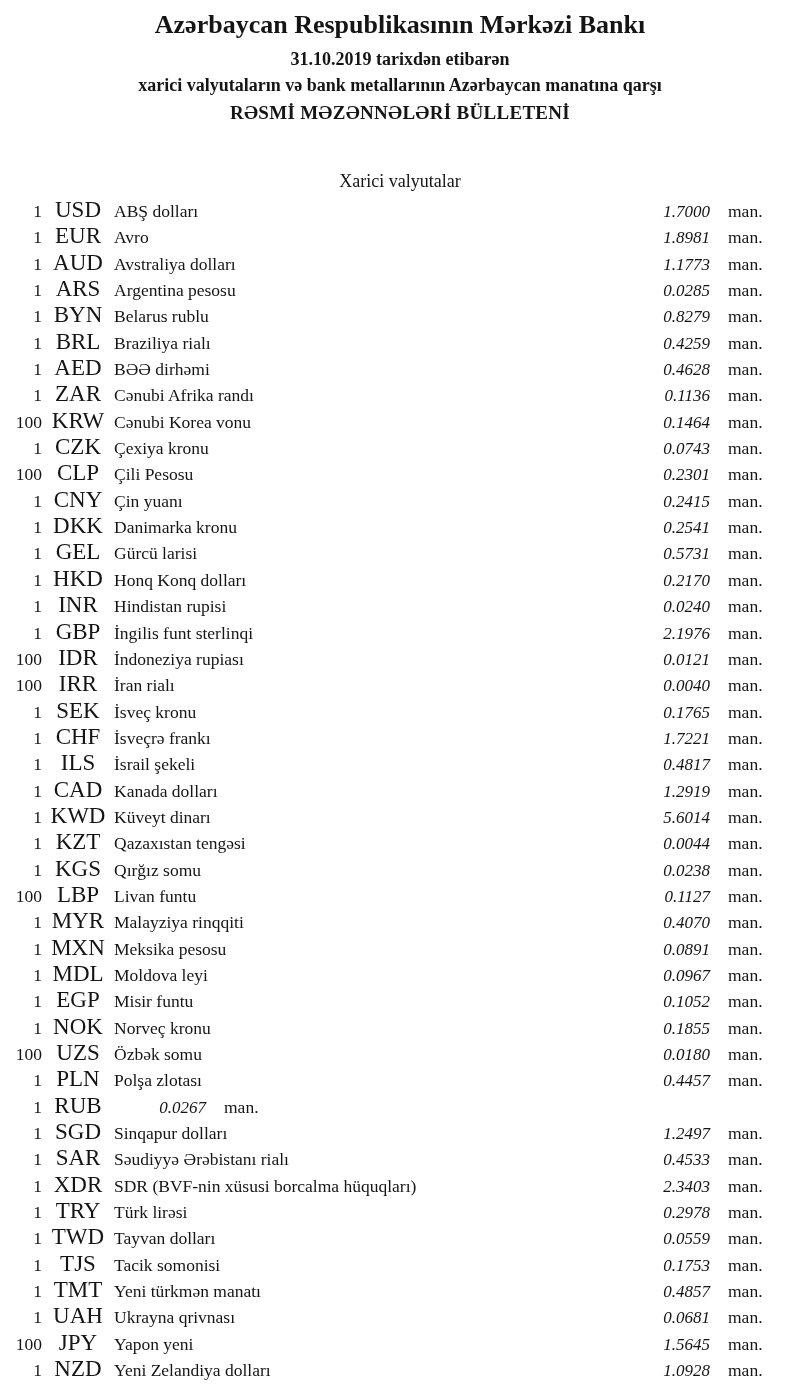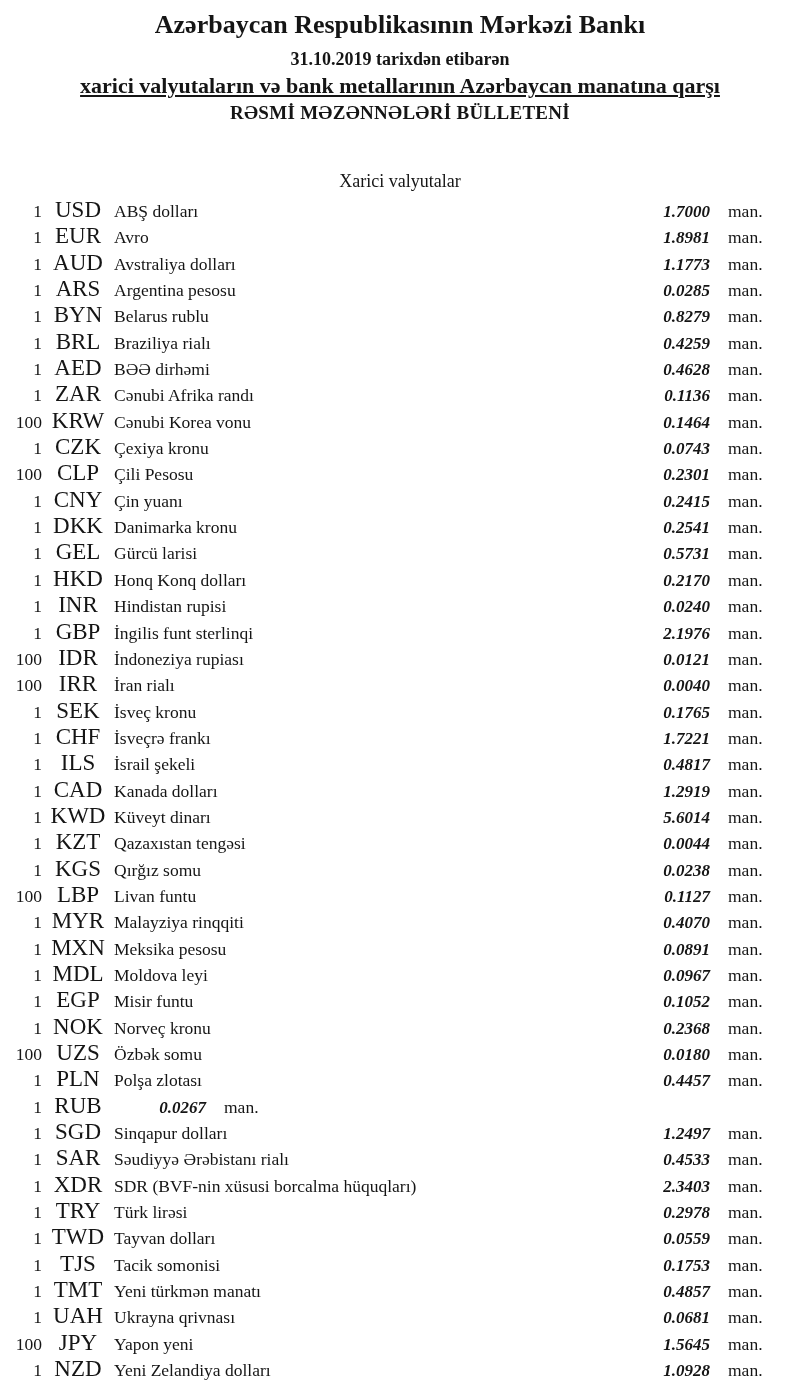--- a/index.html
+++ b/index.html
@@ -17,21 +17,21 @@
     text-align: center;
     font-weight: bold;
     font-size: 26px;
     line-height: 34px;
   }
   .hline {
     text-align: center;
     font-weight: bold;
   }
   .date     { font-size: 18px; line-height: 26px; margin-top: 4px; }
-  .subtitle { font-size: 22px; line-height: 27px; text-decoration: underline; }
+  .subtitle { font-size: 18px; line-height: 27px; }
   .bulletin { font-size: 19px; line-height: 28px; letter-spacing: 0.3px; }
 
   .section-title {
     text-align: center;
     font-weight: normal;
     font-size: 18px;
     line-height: 26px;
     margin-top: 41px;
   }
 
@@ -39,21 +39,21 @@
   .row {
     display: flex;
     align-items: baseline;
     height: 26.35px;
     font-size: 17.5px;
     padding-right: 28px;
   }
   .qty  { flex: none; width: 42px;  text-align: right; }
   .code { flex: none; width: 56px;  margin-left: 8px; text-align: center; font-size: 23px; }
   .name { flex: 1;    margin-left: 8px; white-space: nowrap; overflow: hidden; }
-  .rate { flex: none; width: 100px; text-align: right; font-weight: bold; font-style: italic; font-size: 17px; }
+  .rate { flex: none; width: 100px; text-align: right; font-weight: normal; font-style: italic; font-size: 17px; }
   .unit { flex: none; width: 44px;  margin-left: 18px; text-align: left; }
 </style>
 </head>
 <body>
 
 <div class="page">
   <div class="title">Azərbaycan Respublikasının Mərkəzi Bankı</div>
   <div class="hline date">31.10.2019 tarixdən etibarən</div>
   <div class="hline subtitle">xarici valyutaların və bank metallarının Azərbaycan manatına qarşı</div>
   <div class="hline bulletin">RƏSMİ MƏZƏNNƏLƏRİ BÜLLETENİ</div>
@@ -306,21 +306,21 @@
     <span class="code">EGP</span>
     <span class="name">Misir funtu</span>
     <span class="rate">0.1052</span>
     <span class="unit">man.</span>
   </div>
 
   <div class="row">
     <span class="qty">1</span>
     <span class="code">NOK</span>
     <span class="name">Norveç kronu</span>
-    <span class="rate">0.2368</span>
+    <span class="rate">0.1855</span>
     <span class="unit">man.</span>
   </div>
 
   <div class="row">
     <span class="qty">100</span>
     <span class="code">UZS</span>
     <span class="name">Özbək somu</span>
     <span class="rate">0.0180</span>
     <span class="unit">man.</span>
   </div>

